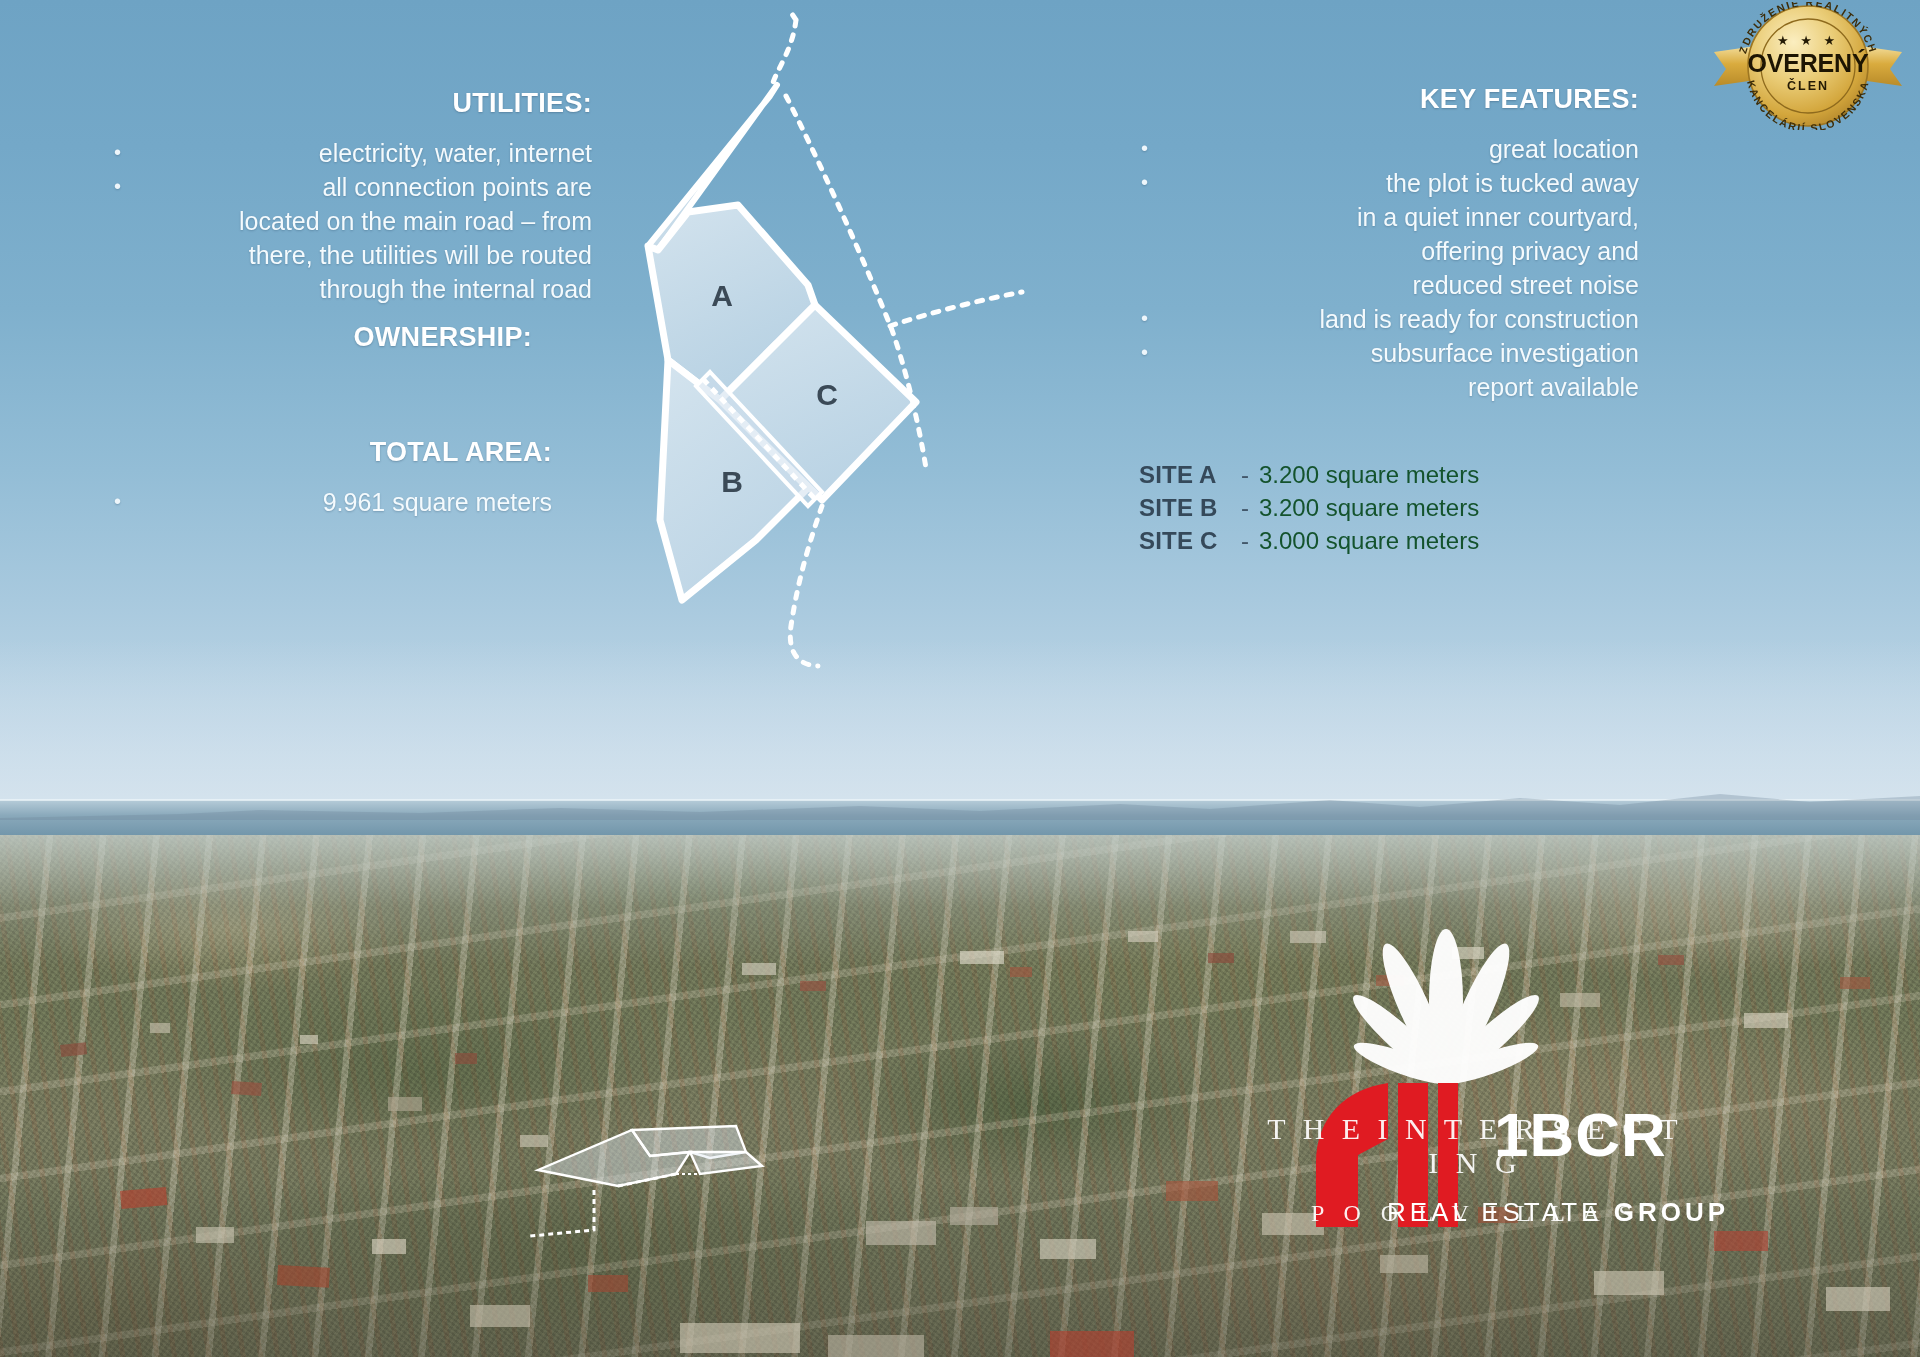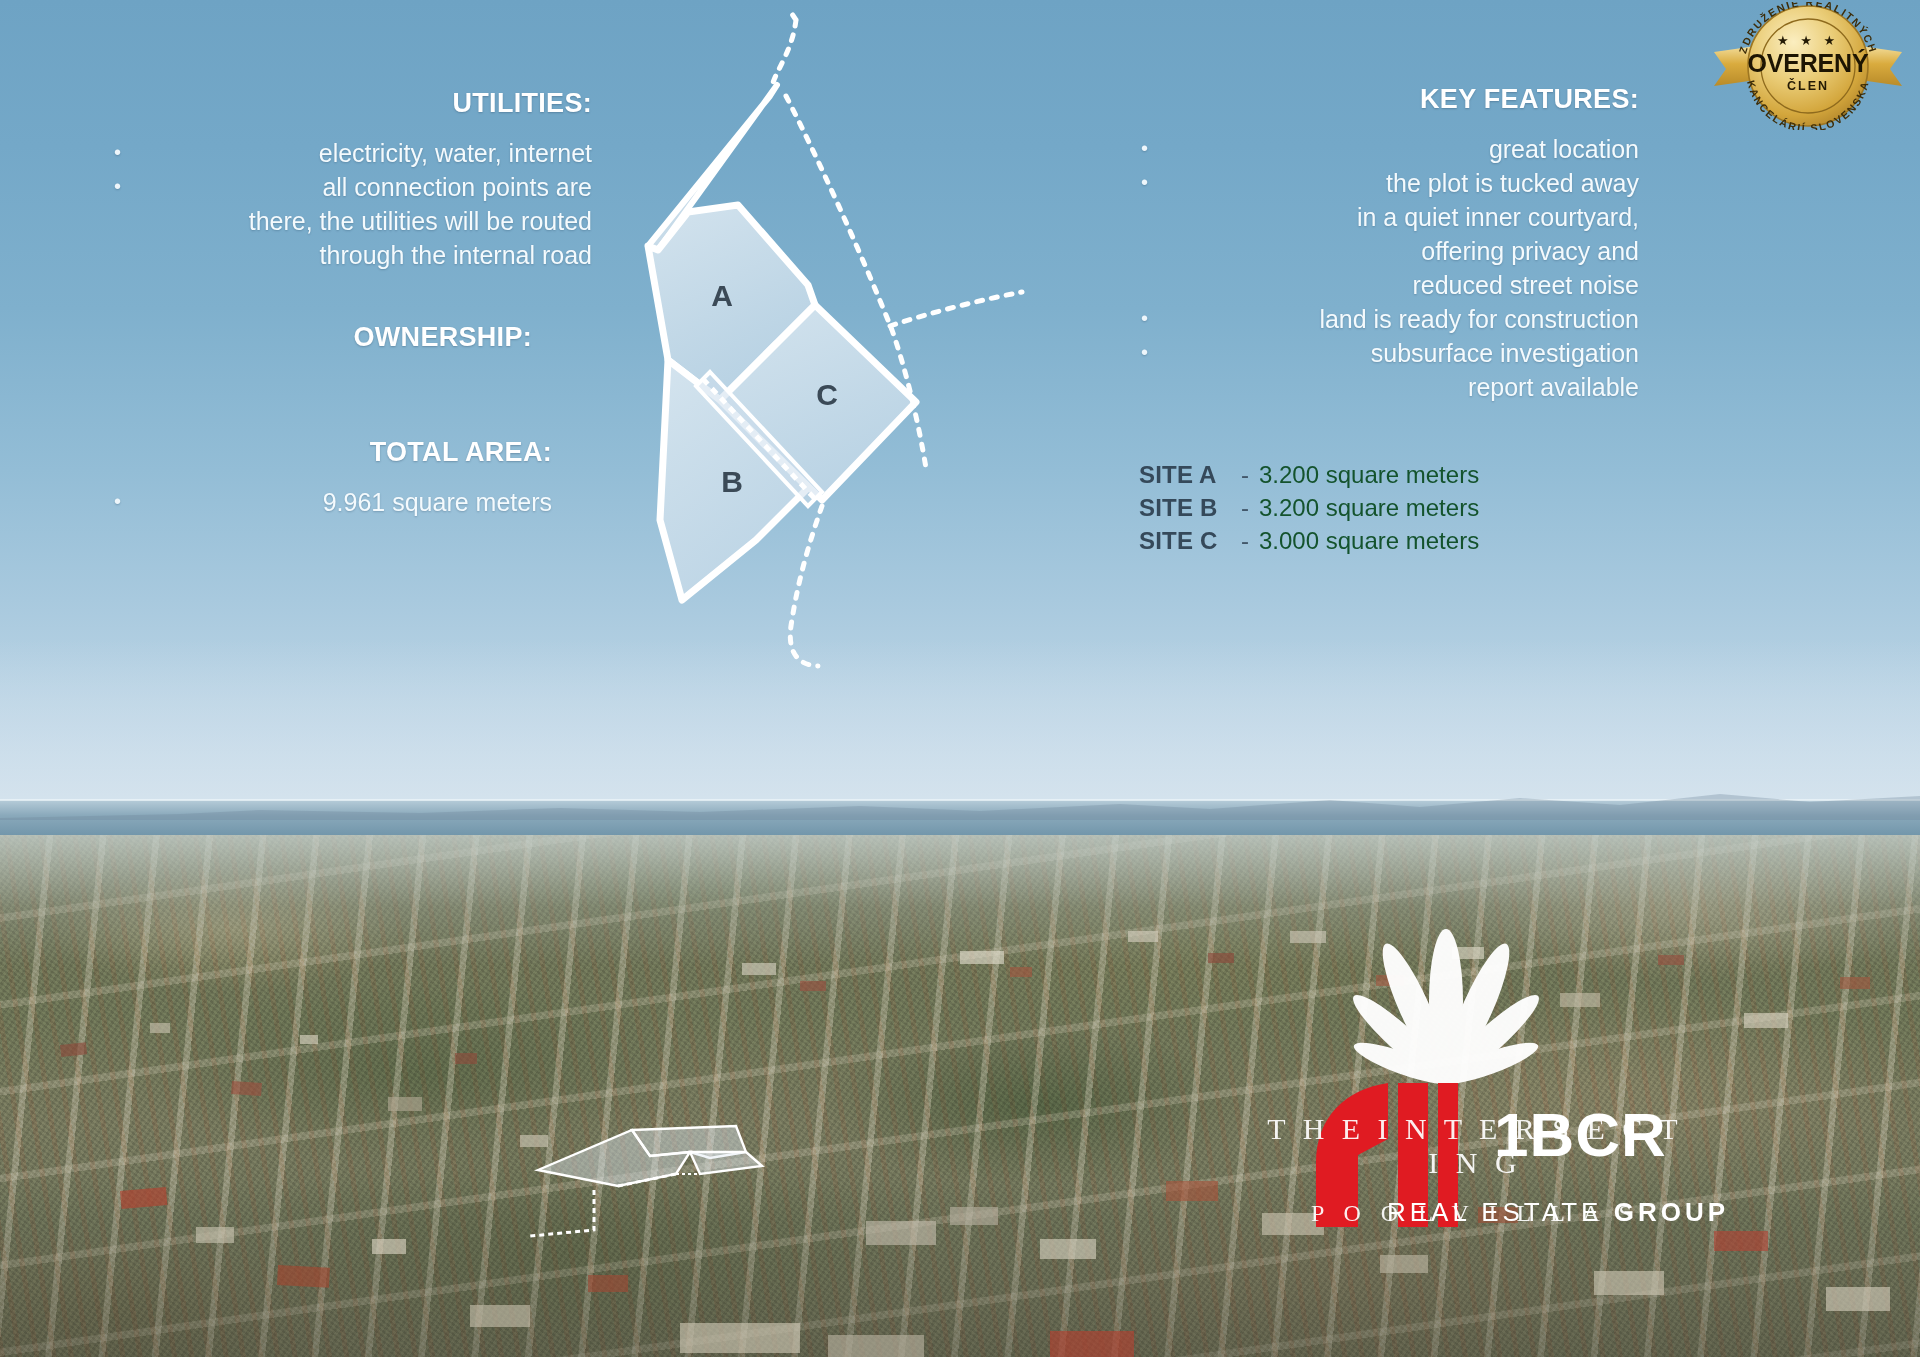--- a/index.html
+++ b/index.html
@@ -254,20 +254,21 @@
       <text class="plot-label" x="172" y="492" text-anchor="middle">B</text>
       <text class="plot-label" x="267" y="405" text-anchor="middle">C</text>
     </svg>
   </div>
 
   <div class="panel" id="utilities">
     <h2>UTILITIES:</h2>
     <ul class="bullets">
       <li>electricity, water, internet</li>
       <li>all connection points are</li>
+      <li class="cont">located on the main road – from</li>
       <li class="cont">there, the utilities will be routed</li>
       <li class="cont">through the internal road</li>
     </ul>
   </div>
 
   <div class="panel" id="ownership">
     <h2>OWNERSHIP:</h2>
   </div>
 
   <div class="panel" id="total-area">

